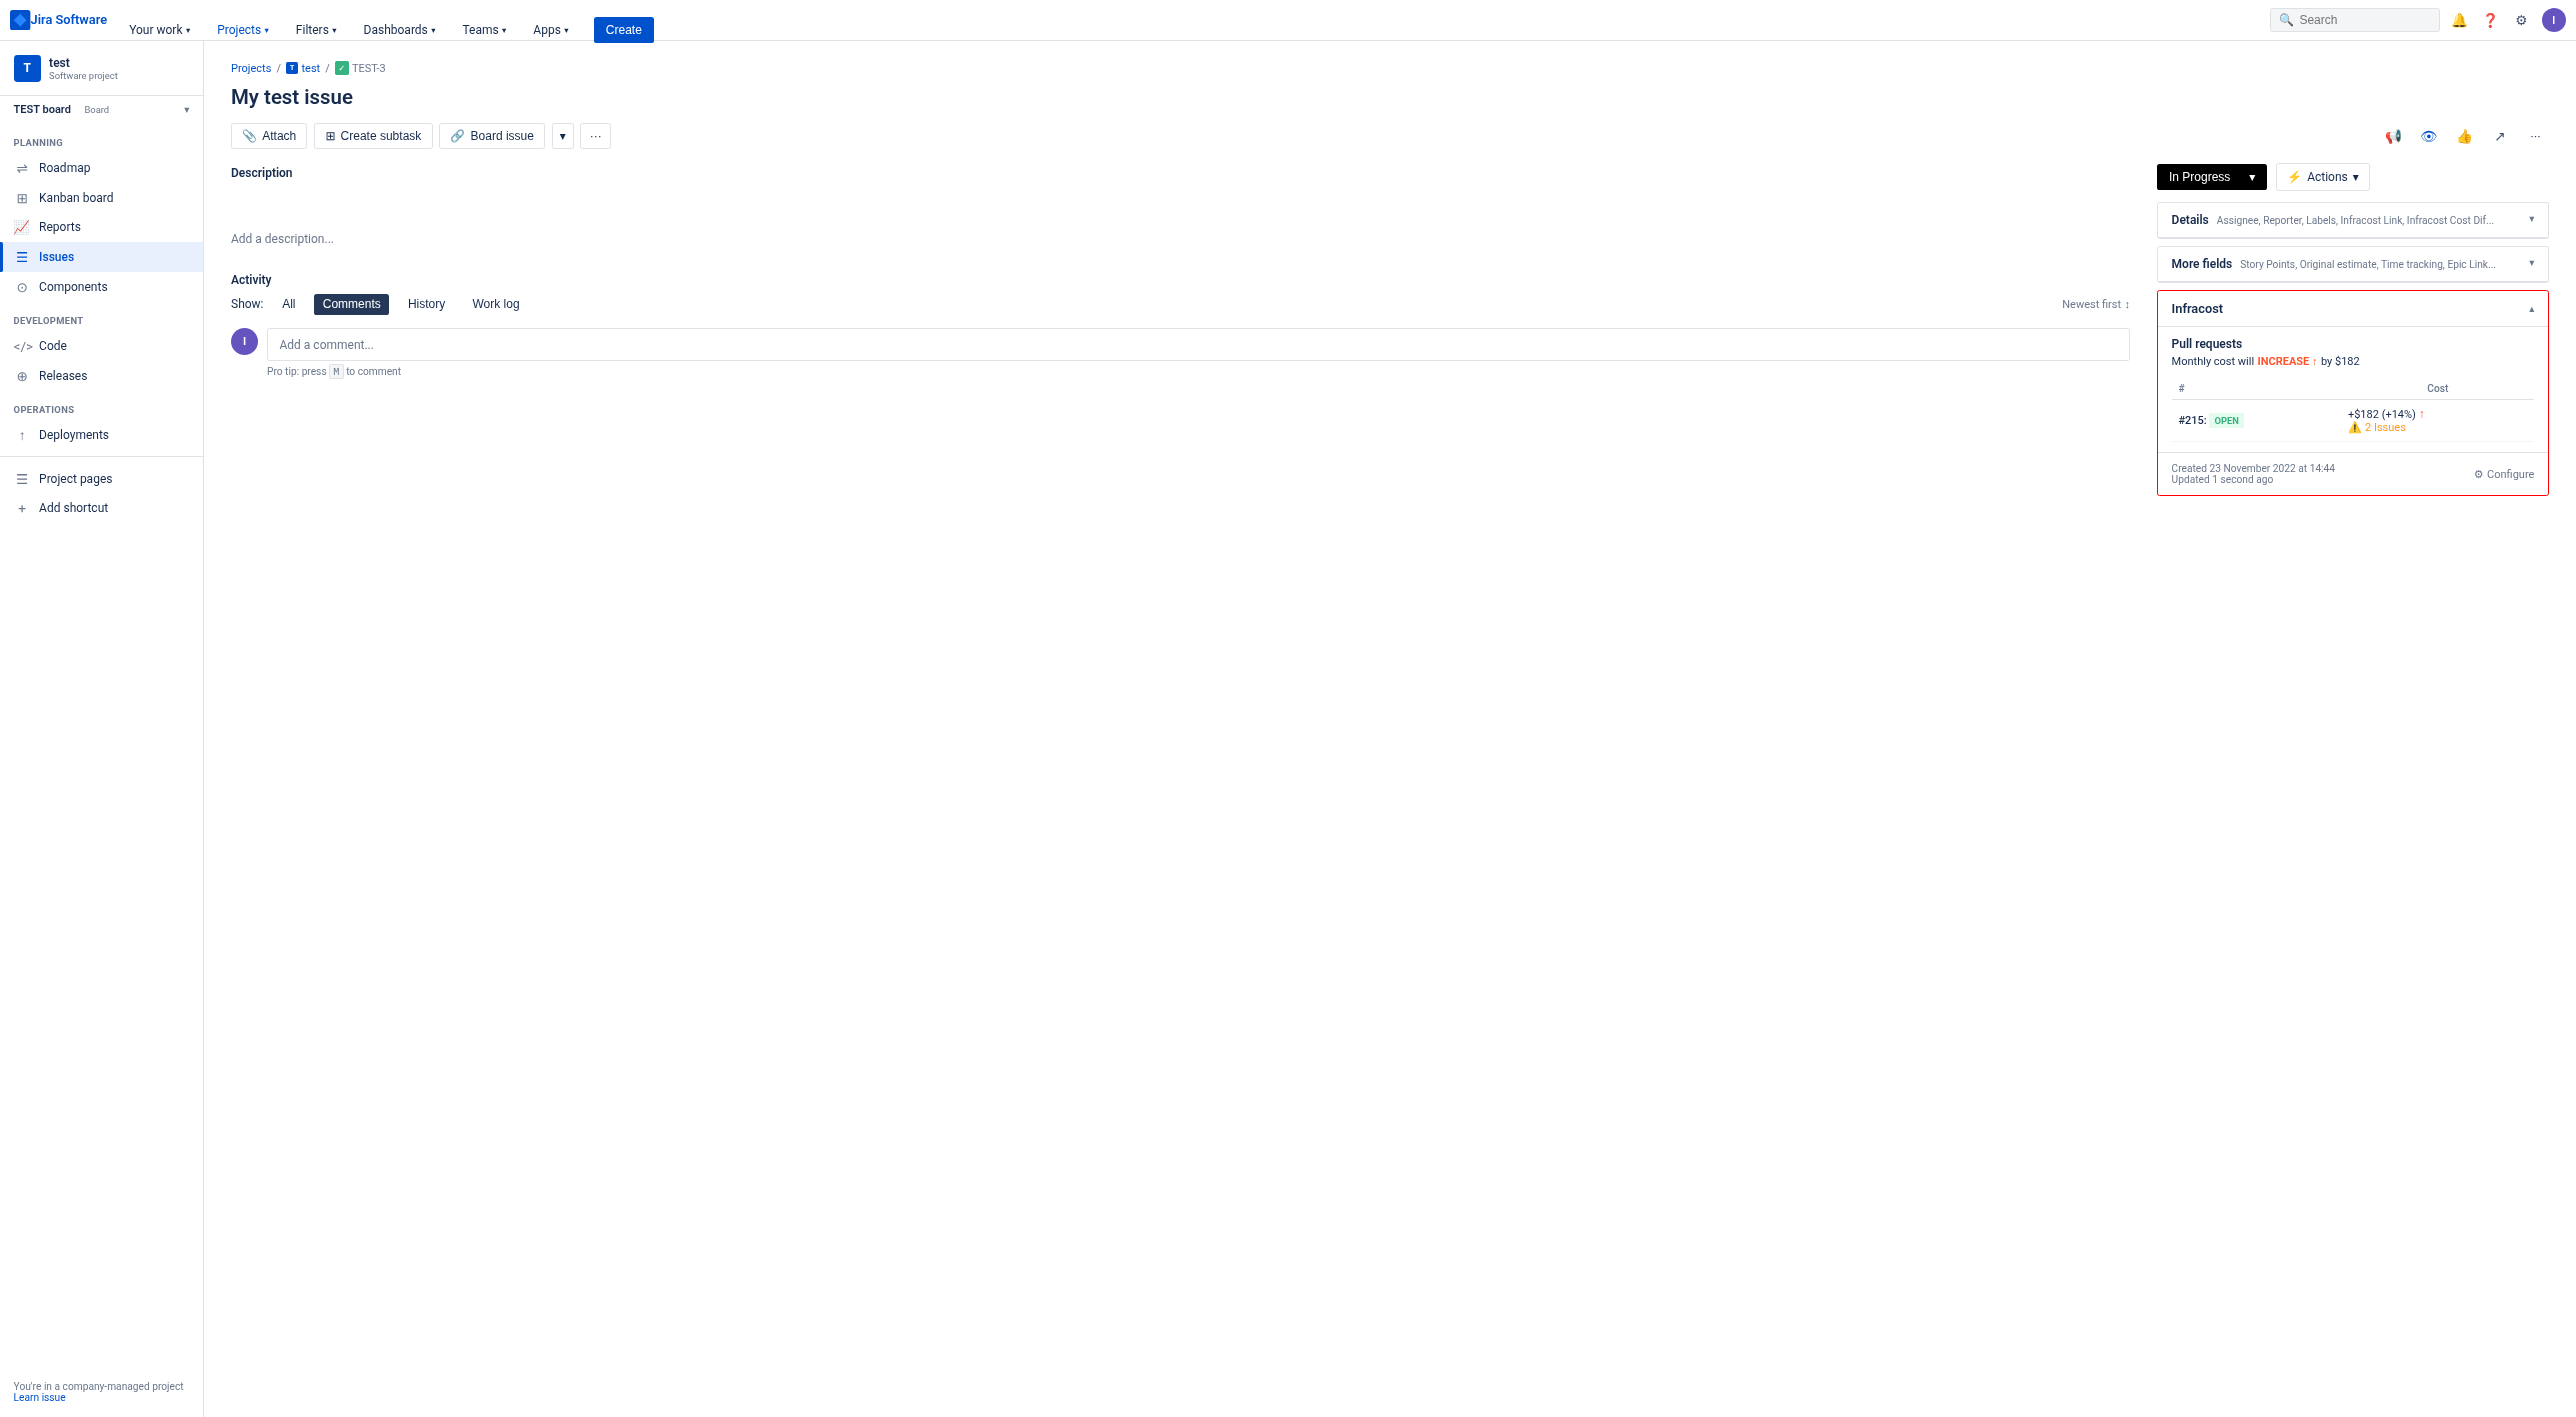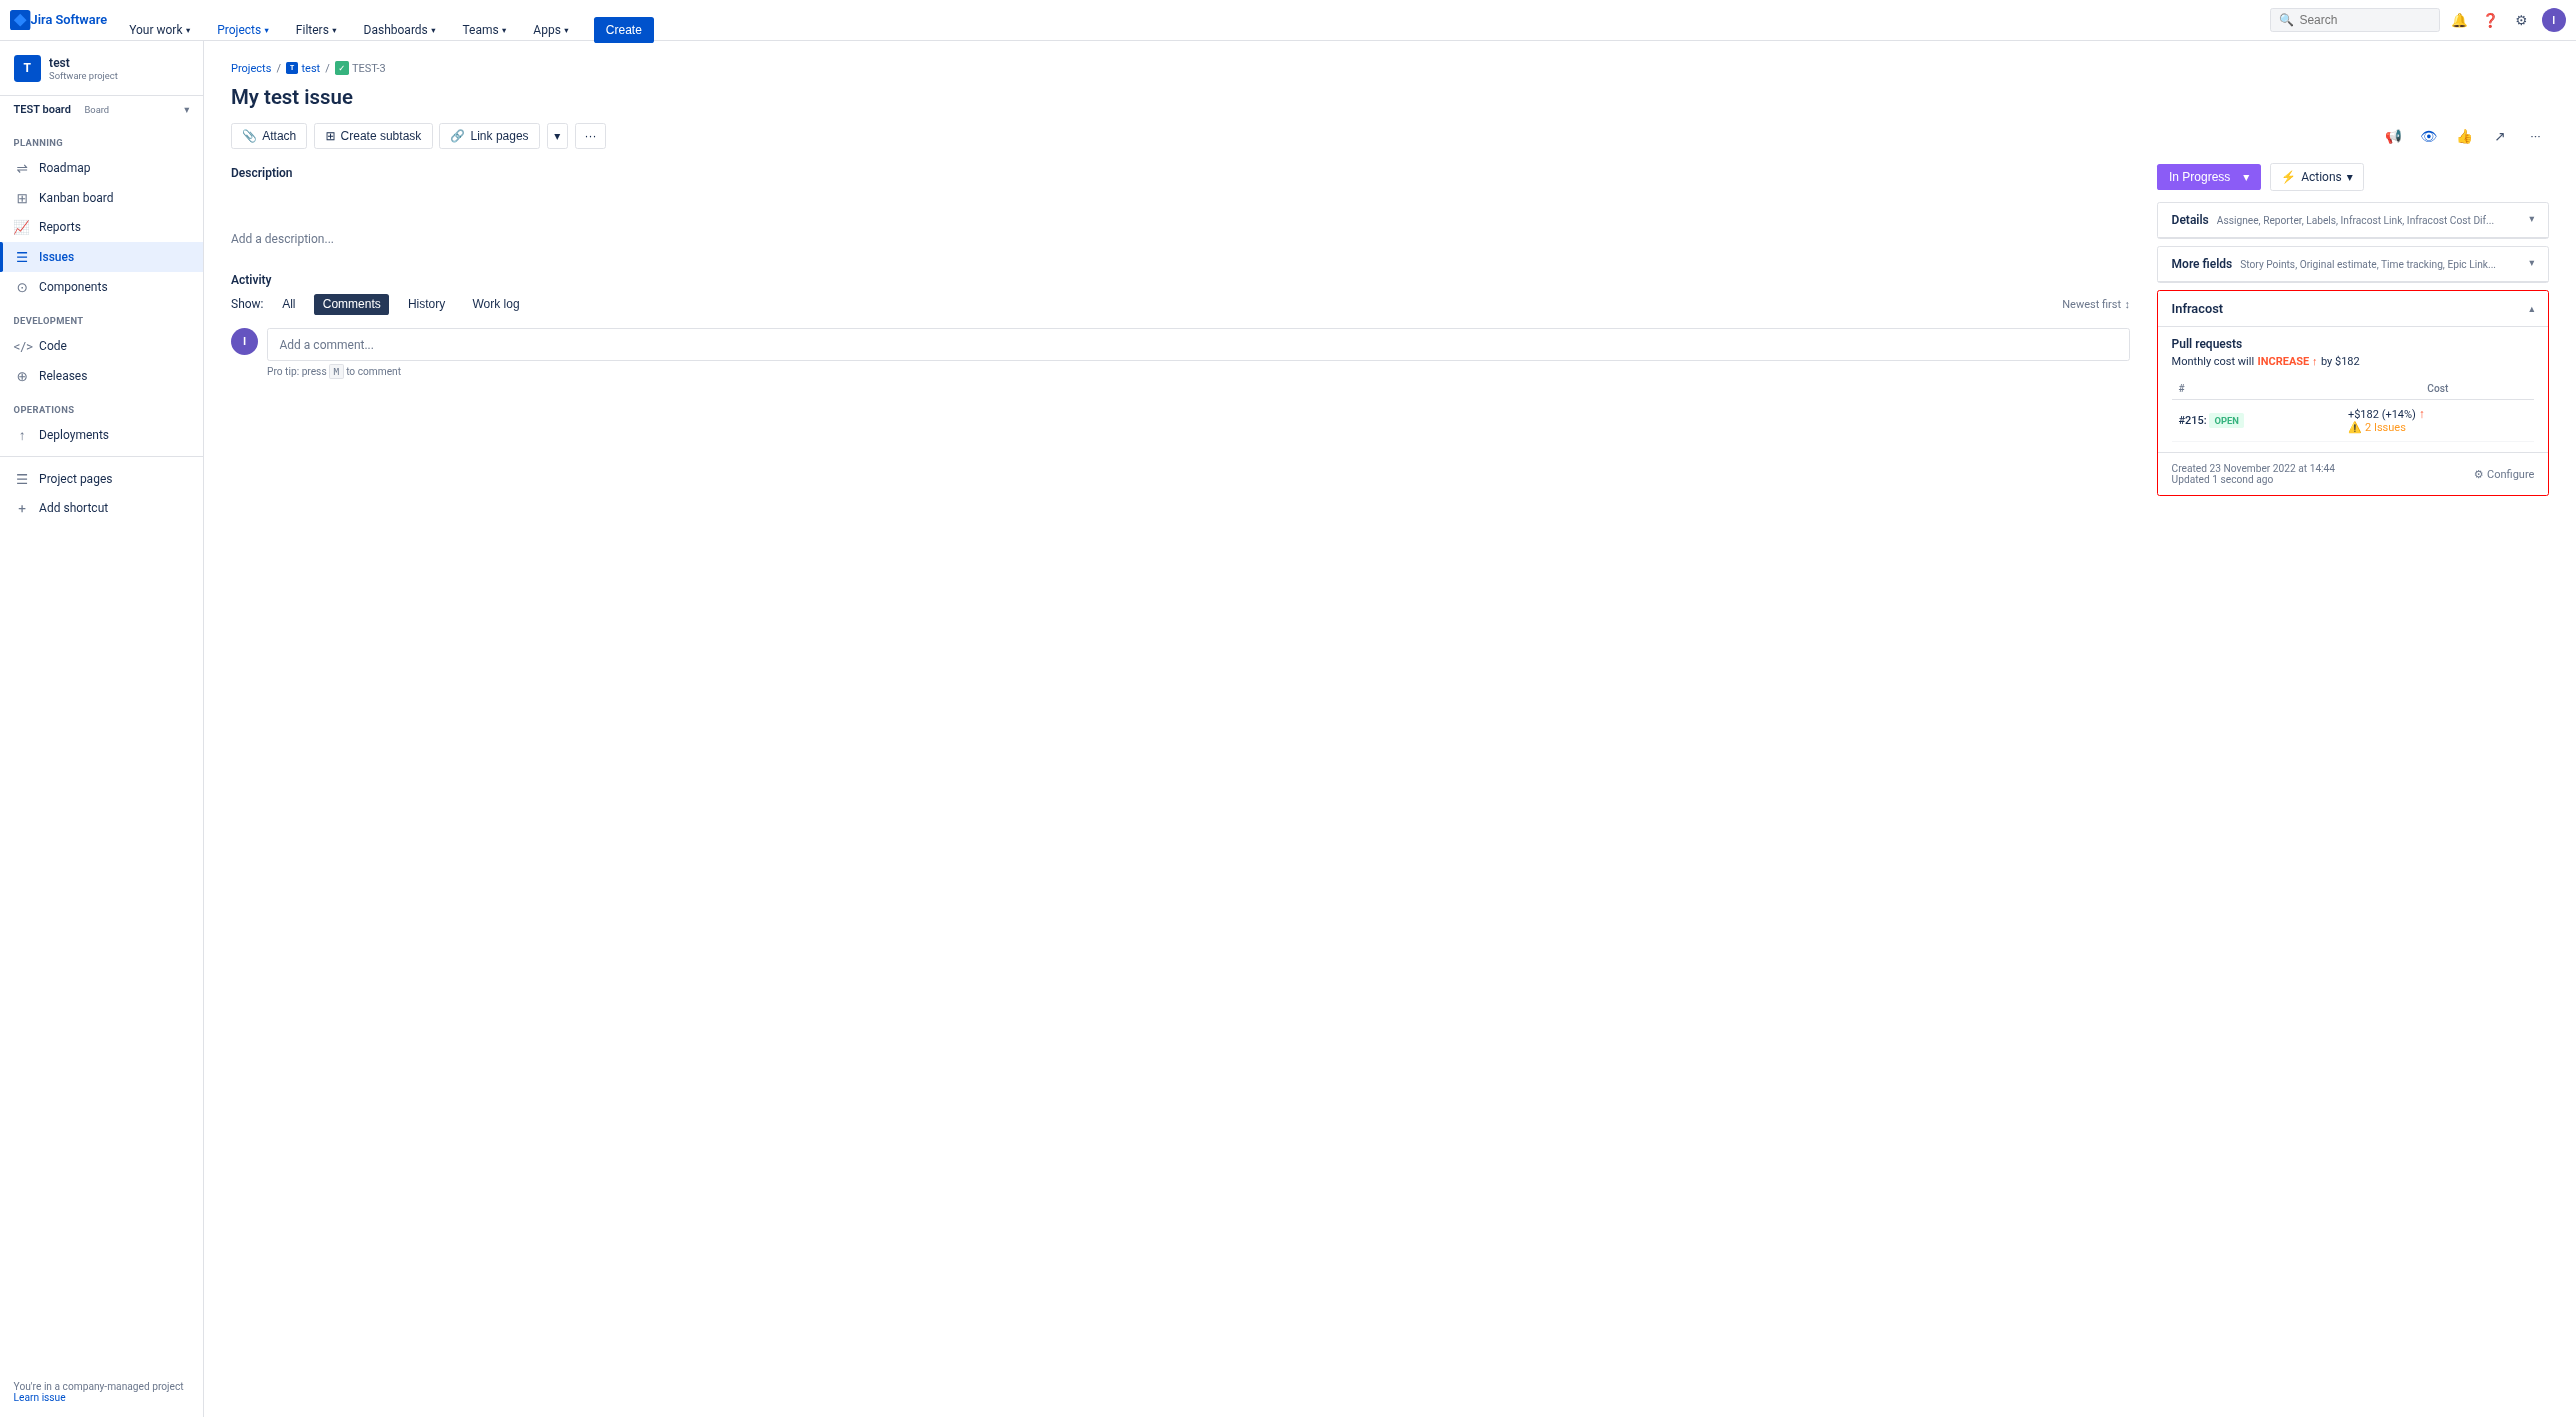--- a/index.html
+++ b/index.html
@@ -112,23 +112,23 @@
     .pro-tip kbd { background: #f4f5f7; border: 0.9px solid #dfe1e6; border-radius: 1.7px; padding: 0.9px 3.4px; font-size: 9.4px; }
 
     
     .right-panel { display: flex; flex-direction: column; gap: 0; }
 
     .right-header { display: flex; justify-content: flex-end; gap: 8.5px; margin-bottom: 13.6px; }
     .right-icon-btn { width: 27px; height: 27px; display: flex; align-items: center; justify-content: center; border-radius: 2.6px; cursor: pointer; color: #42526e; font-size: 13.6px; }
 
     .status-actions-row { display: flex; align-items: center; gap: 8.5px; margin-bottom: 10.2px; }
     .status-btn {
-      background: #8b5cf6; color: #fff; border: none; border-radius: 2.6px;
+      background: #000000; color: #fff; border: none; border-radius: 2.6px;
       padding: 6px 12px; font-size: 12px; font-weight: 500; cursor: pointer;
-      display: flex; align-items: center; gap: 13px; justify-content: center;
+      display: flex; align-items: center; gap: 19px; justify-content: center;
     }
     .actions-btn {
       display: flex; align-items: center; gap: 5.1px; padding: 6px 10.2px;
       border: 0.9px solid #dfe1e6; border-radius: 2.6px; background: #fff; cursor: pointer;
       font-size: 12px; color: #172b4d;
     }
 
     
     .details-panel {
       border: 0.9px solid #dfe1e6; border-radius: 2.6px; margin-bottom: 6.8px; background: #fff;
@@ -329,21 +329,21 @@
           <button class="toolbar-btn">
             <span class="toolbar-btn-icon">📎</span>
             <span>Attach</span>
           </button>
           <button class="toolbar-btn">
             <span class="toolbar-btn-icon">⊞</span>
             <span>Create subtask</span>
           </button>
           <button class="toolbar-btn">
             <span class="toolbar-btn-icon">🔗</span>
-            <span>Link pages</span>
+            <span>Board issue</span>
           </button>
           <button class="toolbar-btn" style="padding:5.1px 6.8px;">
             <span>▾</span>
           </button>
           <button class="toolbar-more">···</button>
         </div>
 
         <div class="description-section">
           <div class="section-label">Description</div>
           <div class="description-placeholder">Add a description...</div>

